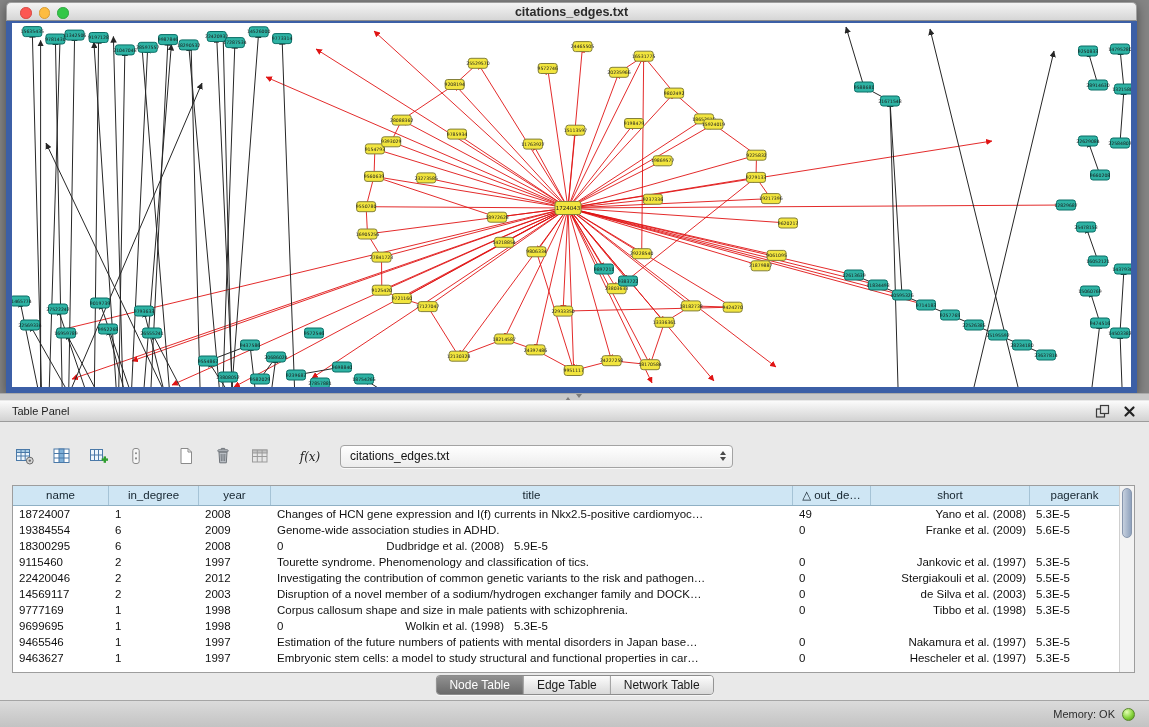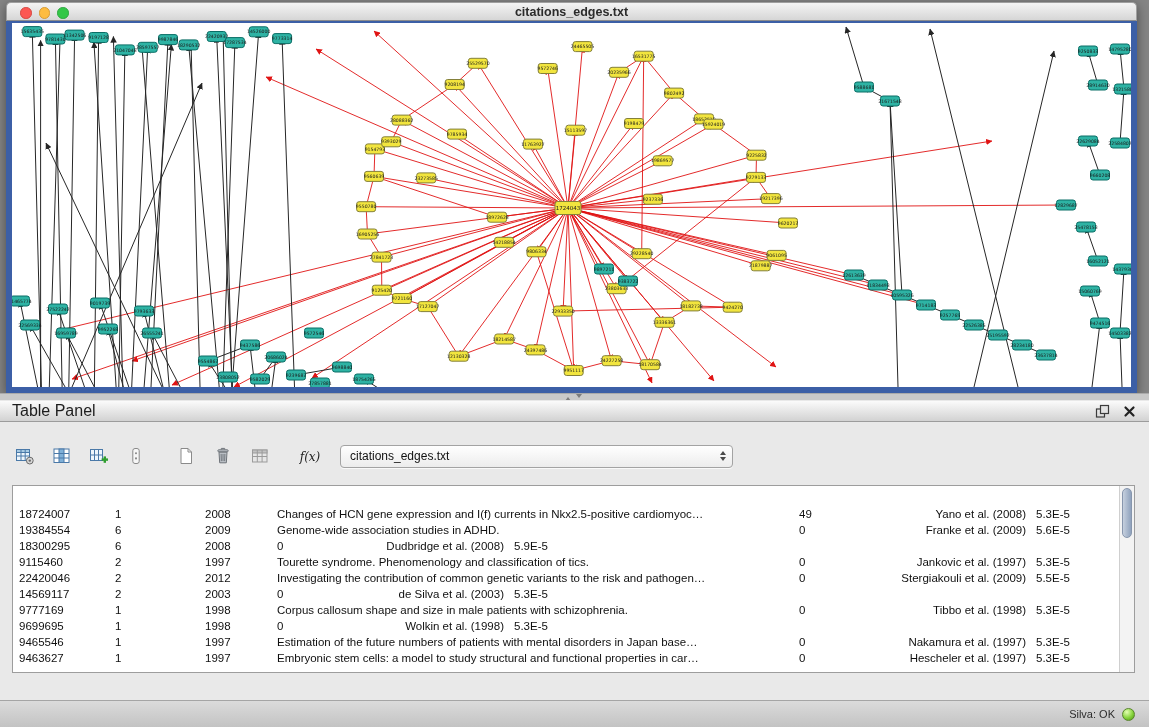--- a/index.html
+++ b/index.html
@@ -20,21 +20,21 @@
   #net-svg text{font-family:"DejaVu Sans",sans-serif}
 
   
   #splitter{position:absolute;left:0;top:393px;width:1149px;height:7px;background:#c9c9c9;border-top:1px solid #aaa}
   .split-handle{position:absolute;left:556px;top:0;width:34px;height:7px;display:flex;align-items:center;justify-content:center;gap:5px}
   .tri-up{width:0;height:0;border:3px solid transparent;border-bottom:4px solid #7c7c7c}
   .tri-down{width:0;height:0;border:3px solid transparent;border-top:4px solid #7c7c7c}
 
   
   #panel-header{position:absolute;left:0;top:400px;width:1149px;height:22px;background:linear-gradient(#fbfbfb,#d2d2d2);border-top:1px solid #e9e9e9;border-bottom:1px solid #9c9c9c;display:flex;align-items:center;padding:0 12px}
-  .ph-title{font-size:16px;color:#1d1d1d}
+  .ph-title{font-size:11px;color:#1d1d1d}
   .ph-icons{margin-left:auto;display:flex;gap:11px;align-items:center}
   .ph-btn{width:16px;height:16px;display:flex;align-items:center;justify-content:center}
 
   
   #panel-body{position:absolute;left:0;top:422px;width:1149px;height:278px;background:#e9e9e9}
   #toolbar{position:absolute;left:12px;top:20px;height:28px;display:flex;align-items:center}
   #toolbar-icons{display:flex;align-items:flex-start;gap:11px}
   .tool-btn{width:26px;height:24px;display:flex;align-items:center;justify-content:center;border-radius:3px}
   .tool-btn.grp{margin-left:13px}
   .combo{margin-left:17px;width:393px;height:23px;background:linear-gradient(#ffffff,#ececec);border:1px solid #a3a3a3;border-radius:4px;display:flex;align-items:center;padding:0 6px 0 9px;box-shadow:0 1px 0 rgba(255,255,255,.7)}
@@ -566,20 +566,29 @@
     <div class="combo">
       <span class="combo-label">citations_edges.txt</span>
       <span class="combo-arrows">
         <span class="ca-up"></span>
           <span class="ca-down"></span>
       </span>
     </div>
   </div>
 
   <div id="table">
+    <div id="table-head">
+        <div class="th c0">name</div>
+        <div class="th c1">in_degree</div>
+        <div class="th c2">year</div>
+        <div class="th c3">title</div>
+        <div class="th c4">△ out_de…</div>
+        <div class="th c5">short</div>
+        <div class="th c6">pagerank</div>
+      </div>
     <div id="table-body">
         <div class="tr">
           <div class="td c0">18724007</div>
           <div class="td c1">1</div>
           <div class="td c2">2008</div>
           <div class="td c3">Changes of HCN gene expression and I(f) currents in Nkx2.5-positive cardiomyoc…</div>
           <div class="td c4">49</div>
           <div class="td c5">Yano et al. (2008)</div>
           <div class="td c6">5.3E-5</div>
         </div>
@@ -615,20 +624,21 @@
           <div class="td c2">2012</div>
           <div class="td c3">Investigating the contribution of common genetic variants to the risk and pathogen…</div>
           <div class="td c4">0</div>
           <div class="td c5">Stergiakouli et al. (2009)</div>
           <div class="td c6">5.5E-5</div>
         </div>
         <div class="tr">
           <div class="td c0">14569117</div>
           <div class="td c1">2</div>
           <div class="td c2">2003</div>
+          <div class="td c3">Disruption of a novel member of a sodium/hydrogen exchanger family and DOCK…</div>
           <div class="td c4">0</div>
           <div class="td c5">de Silva et al. (2003)</div>
           <div class="td c6">5.3E-5</div>
         </div>
         <div class="tr">
           <div class="td c0">9777169</div>
           <div class="td c1">1</div>
           <div class="td c2">1998</div>
           <div class="td c3">Corpus callosum shape and size in male patients with schizophrenia.</div>
           <div class="td c4">0</div>
@@ -660,20 +670,25 @@
           <div class="td c4">0</div>
           <div class="td c5">Hescheler et al. (1997)</div>
           <div class="td c6">5.3E-5</div>
         </div>
       </div>
     <div class="vscroll">
       <div class="vthumb"></div>
     </div>
   </div>
 
+  <div id="tabs">
+      <div class="tab active">Node Table</div>
+      <div class="tab">Edge Table</div>
+      <div class="tab">Network Table</div>
+    </div>
 </div>
 
 <div id="statusbar">
   <div class="memory">
-    <span>Silva: OK</span>
+    <span>Memory: OK</span>
     <span class="orb"></span>
   </div>
 </div>
 
 </body></html>

